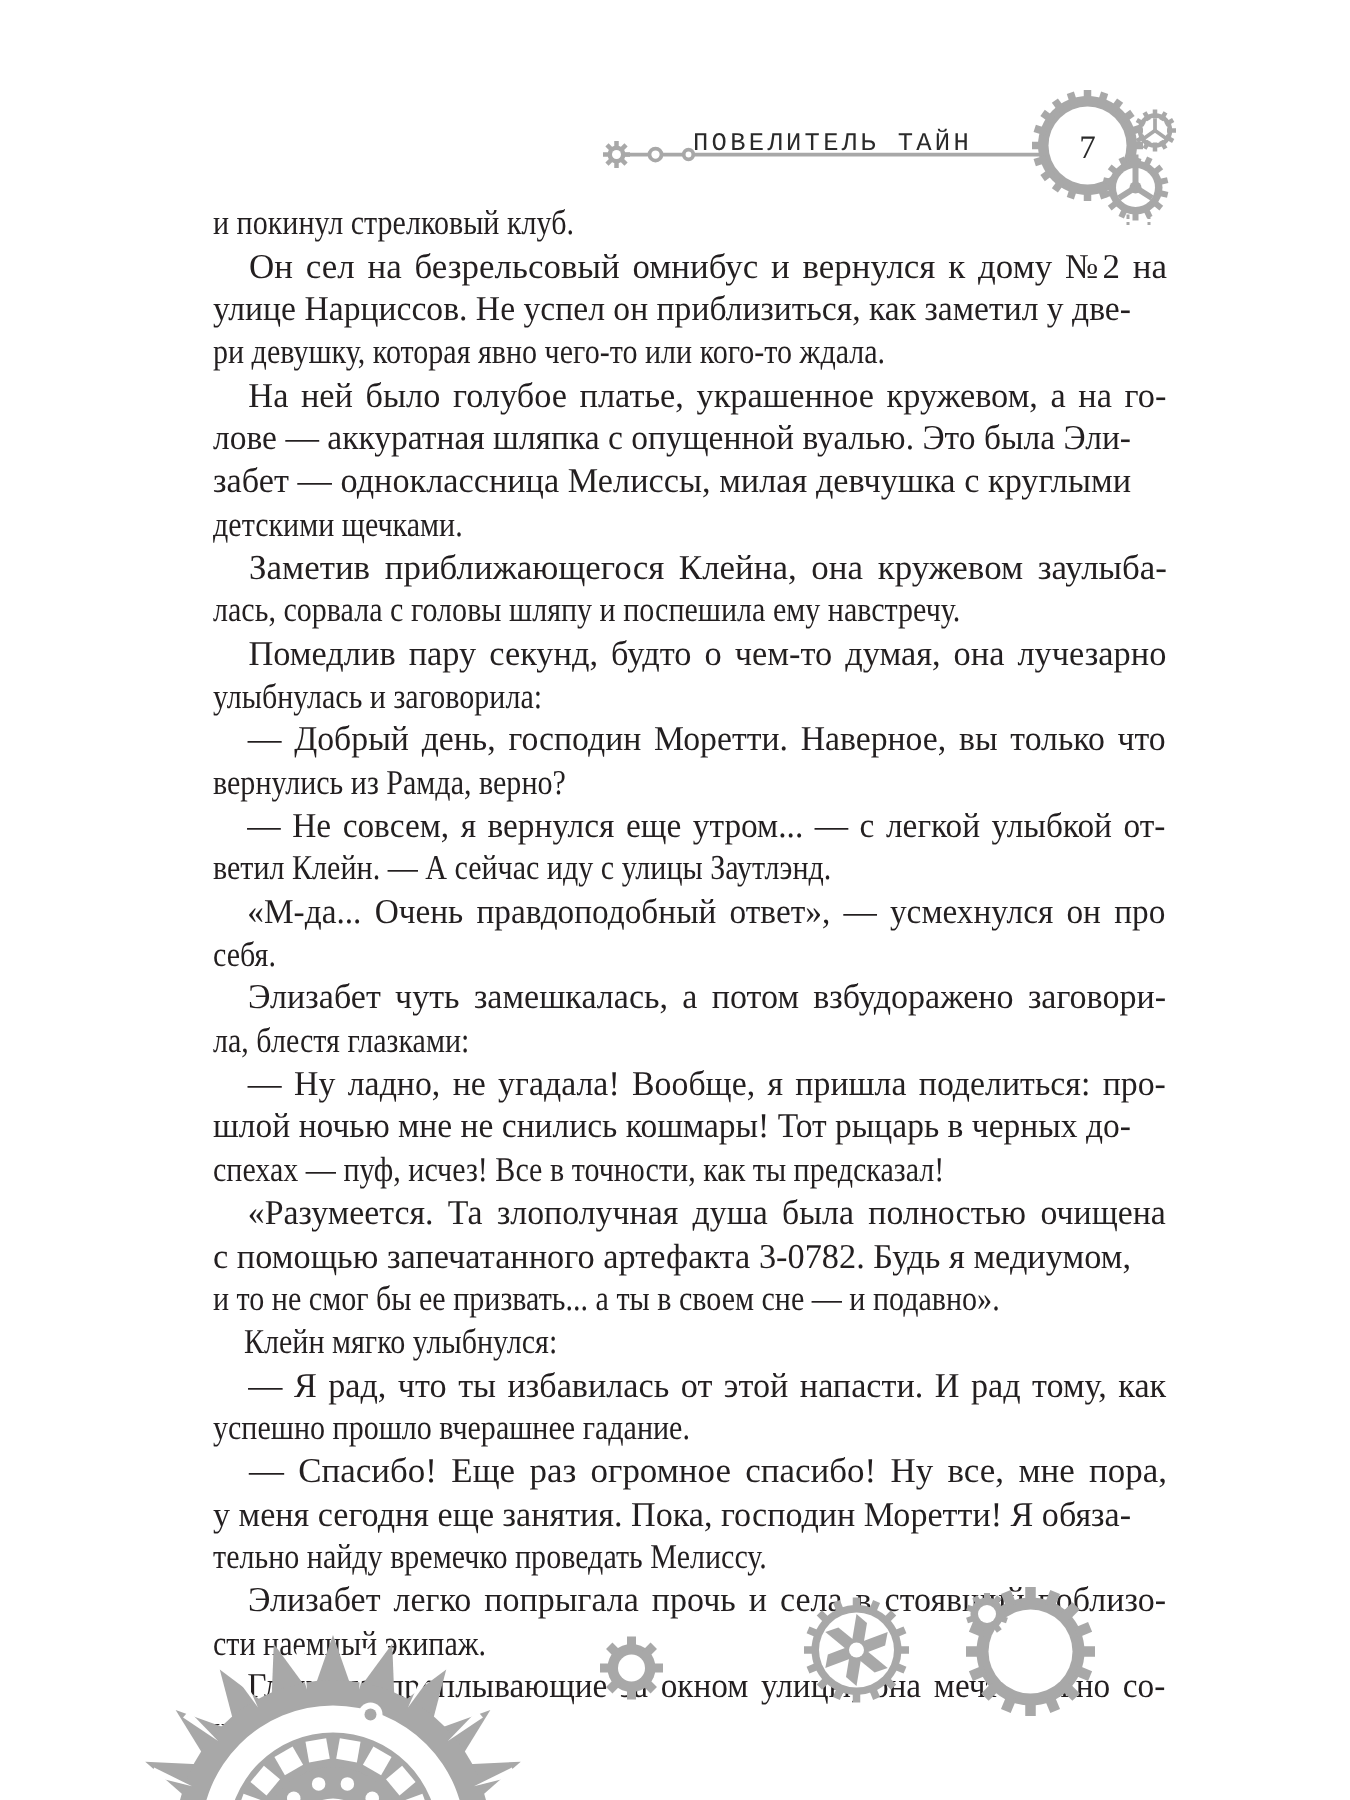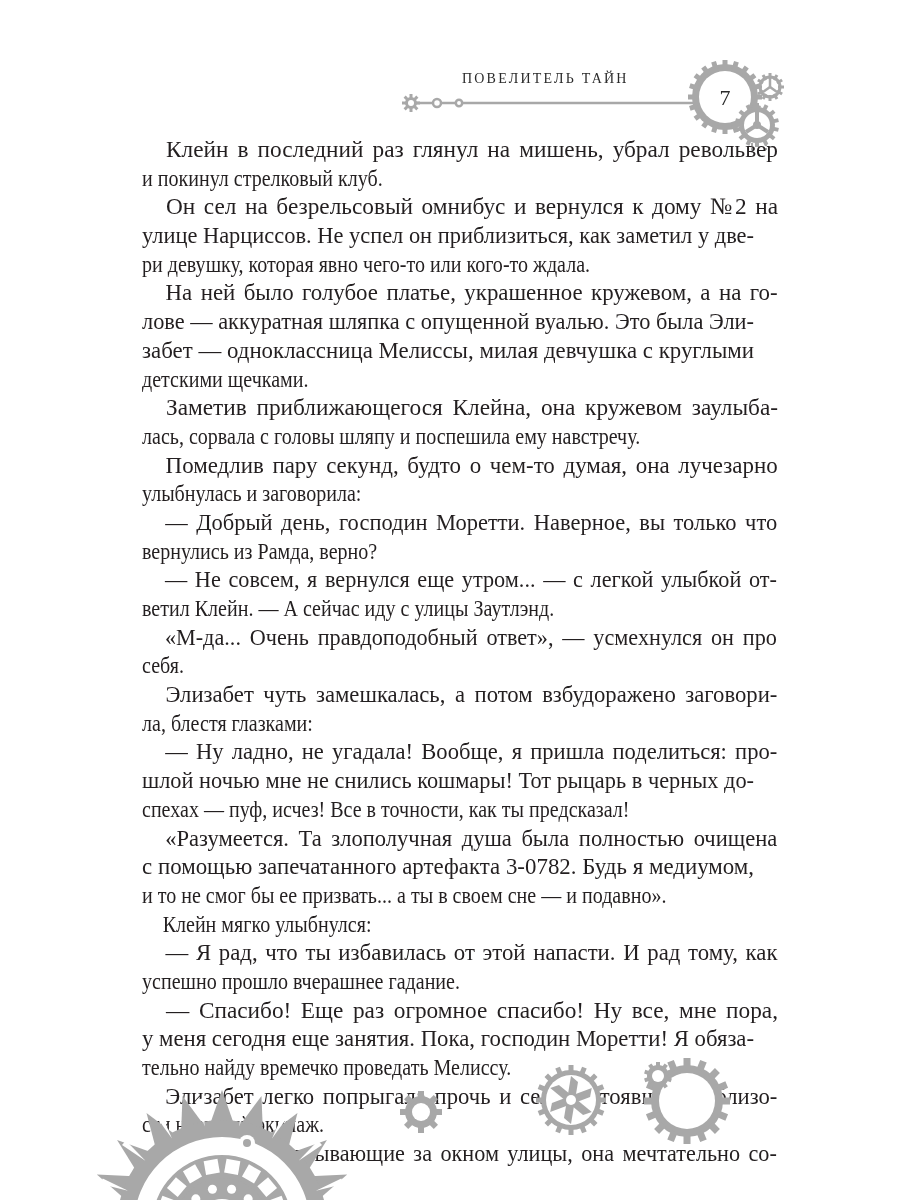--- a/index.html
+++ b/index.html
@@ -1,18 +1,18 @@
 <!DOCTYPE html>
 <html><head>
 <meta charset="utf-8">
 <style>
   html, body { margin: 0; padding: 0; background: #ffffff; }
   body { width: 900px; height: 1200px; position: relative; overflow: hidden; font-family: "Liberation Serif", serif; color: #231f20; }
   .header { position: absolute; left: 0; top: 0; width: 900px; height: 150px; }
-  .running-title { position: absolute; left: 462px; top: 71px; font-family: Liberation Serif, serif; font-size: 14px; letter-spacing: 2.2px; color: #2a2a2a; white-space: nowrap; }
+  .running-title { position: absolute; left: 462px; top: 87px; font-family: Liberation Mono, monospace; font-size: 17px; letter-spacing: 2.2px; color: #2a2a2a; white-space: nowrap; }
   .page-number { position: absolute; left: 710px; top: 85px; width: 30px; text-align: center; font-family: "Liberation Serif", serif; font-size: 22px; color: #2a2a2a; }
   .deco { position: absolute; }
   .text-block { position: absolute; left: 142px; top: 135px; width: 612px; }
   .line { font-family: "Liberation Serif", serif; font-size: 23.3px; line-height: 28.7px; height: 28.7px; white-space: nowrap; text-align: justify; text-align-last: justify; transform-origin: left center; }
   .line.indent { padding-left: 24px; }
   .line.last { text-align-last: left; }
   .footer-deco { position: absolute; left: 0; top: 1040px; width: 900px; height: 160px; }
 </style>
 </head>
 <body>
@@ -127,21 +127,20 @@
       <circle r="7" fill="none" stroke="#a8a8a8" stroke-width="2.5"></circle>
       <circle r="2" fill="#a8a8a8"></circle>
     </g>
     <circle cx="752" cy="273" r="3.5" fill="none" stroke="#a8a8a8" stroke-width="2"></circle>
   </svg>
   <div class="running-title">ПОВЕЛИТЕЛЬ ТАЙН</div>
   <div class="page-number">7</div>
 </div>
 
 <div class="text-block" id="textBlock">
-    <div class="line indent" style="display: block; width: 612px; text-align: justify; text-align-last: justify; transform: scaleX(1);">Клейн в последний раз глянул на мишень, убрал револьвер</div>
     <div class="line last" style="display: block; width: 711.628px; text-align: left; text-align-last: left; transform: scaleX(0.86);">и покинул стрелковый клуб.</div>
     <div class="line indent" style="display: block; width: 612px; text-align: justify; text-align-last: justify; transform: scaleX(1);">Он сел на безрельсовый омнибус и вернулся к дому №2 на</div>
     <div class="line" style="display: block; width: 636px; text-align: justify; text-align-last: justify; transform: scaleX(0.962264);">улице Нарциссов. Не успел он приблизиться, как заметил у две-</div>
     <div class="line last" style="display: block; width: 711.628px; text-align: left; text-align-last: left; transform: scaleX(0.86);">ри девушку, которая явно чего-то или кого-то ждала.</div>
     <div class="line indent" style="display: block; width: 623px; text-align: justify; text-align-last: justify; transform: scaleX(0.982343);">На ней было голубое платье, украшенное кружевом, а на го-</div>
     <div class="line" style="display: block; width: 638px; text-align: justify; text-align-last: justify; transform: scaleX(0.959248);">лове — аккуратная шляпка с опущенной вуалью. Это была Эли-</div>
     <div class="line" style="display: block; width: 624px; text-align: justify; text-align-last: justify; transform: scaleX(0.980769);">забет — одноклассница Мелиссы, милая девчушка с круглыми</div>
     <div class="line last" style="display: block; width: 711.628px; text-align: left; text-align-last: left; transform: scaleX(0.86);">детскими щечками.</div>
     <div class="line indent" style="display: block; width: 612px; text-align: justify; text-align-last: justify; transform: scaleX(1);">Заметив приближающегося Клейна, она кружевом заулыба-</div>
     <div class="line last" style="display: block; width: 711.628px; text-align: left; text-align-last: left; transform: scaleX(0.86);">лась, сорвала с головы шляпу и поспешила ему навстречу.</div>

